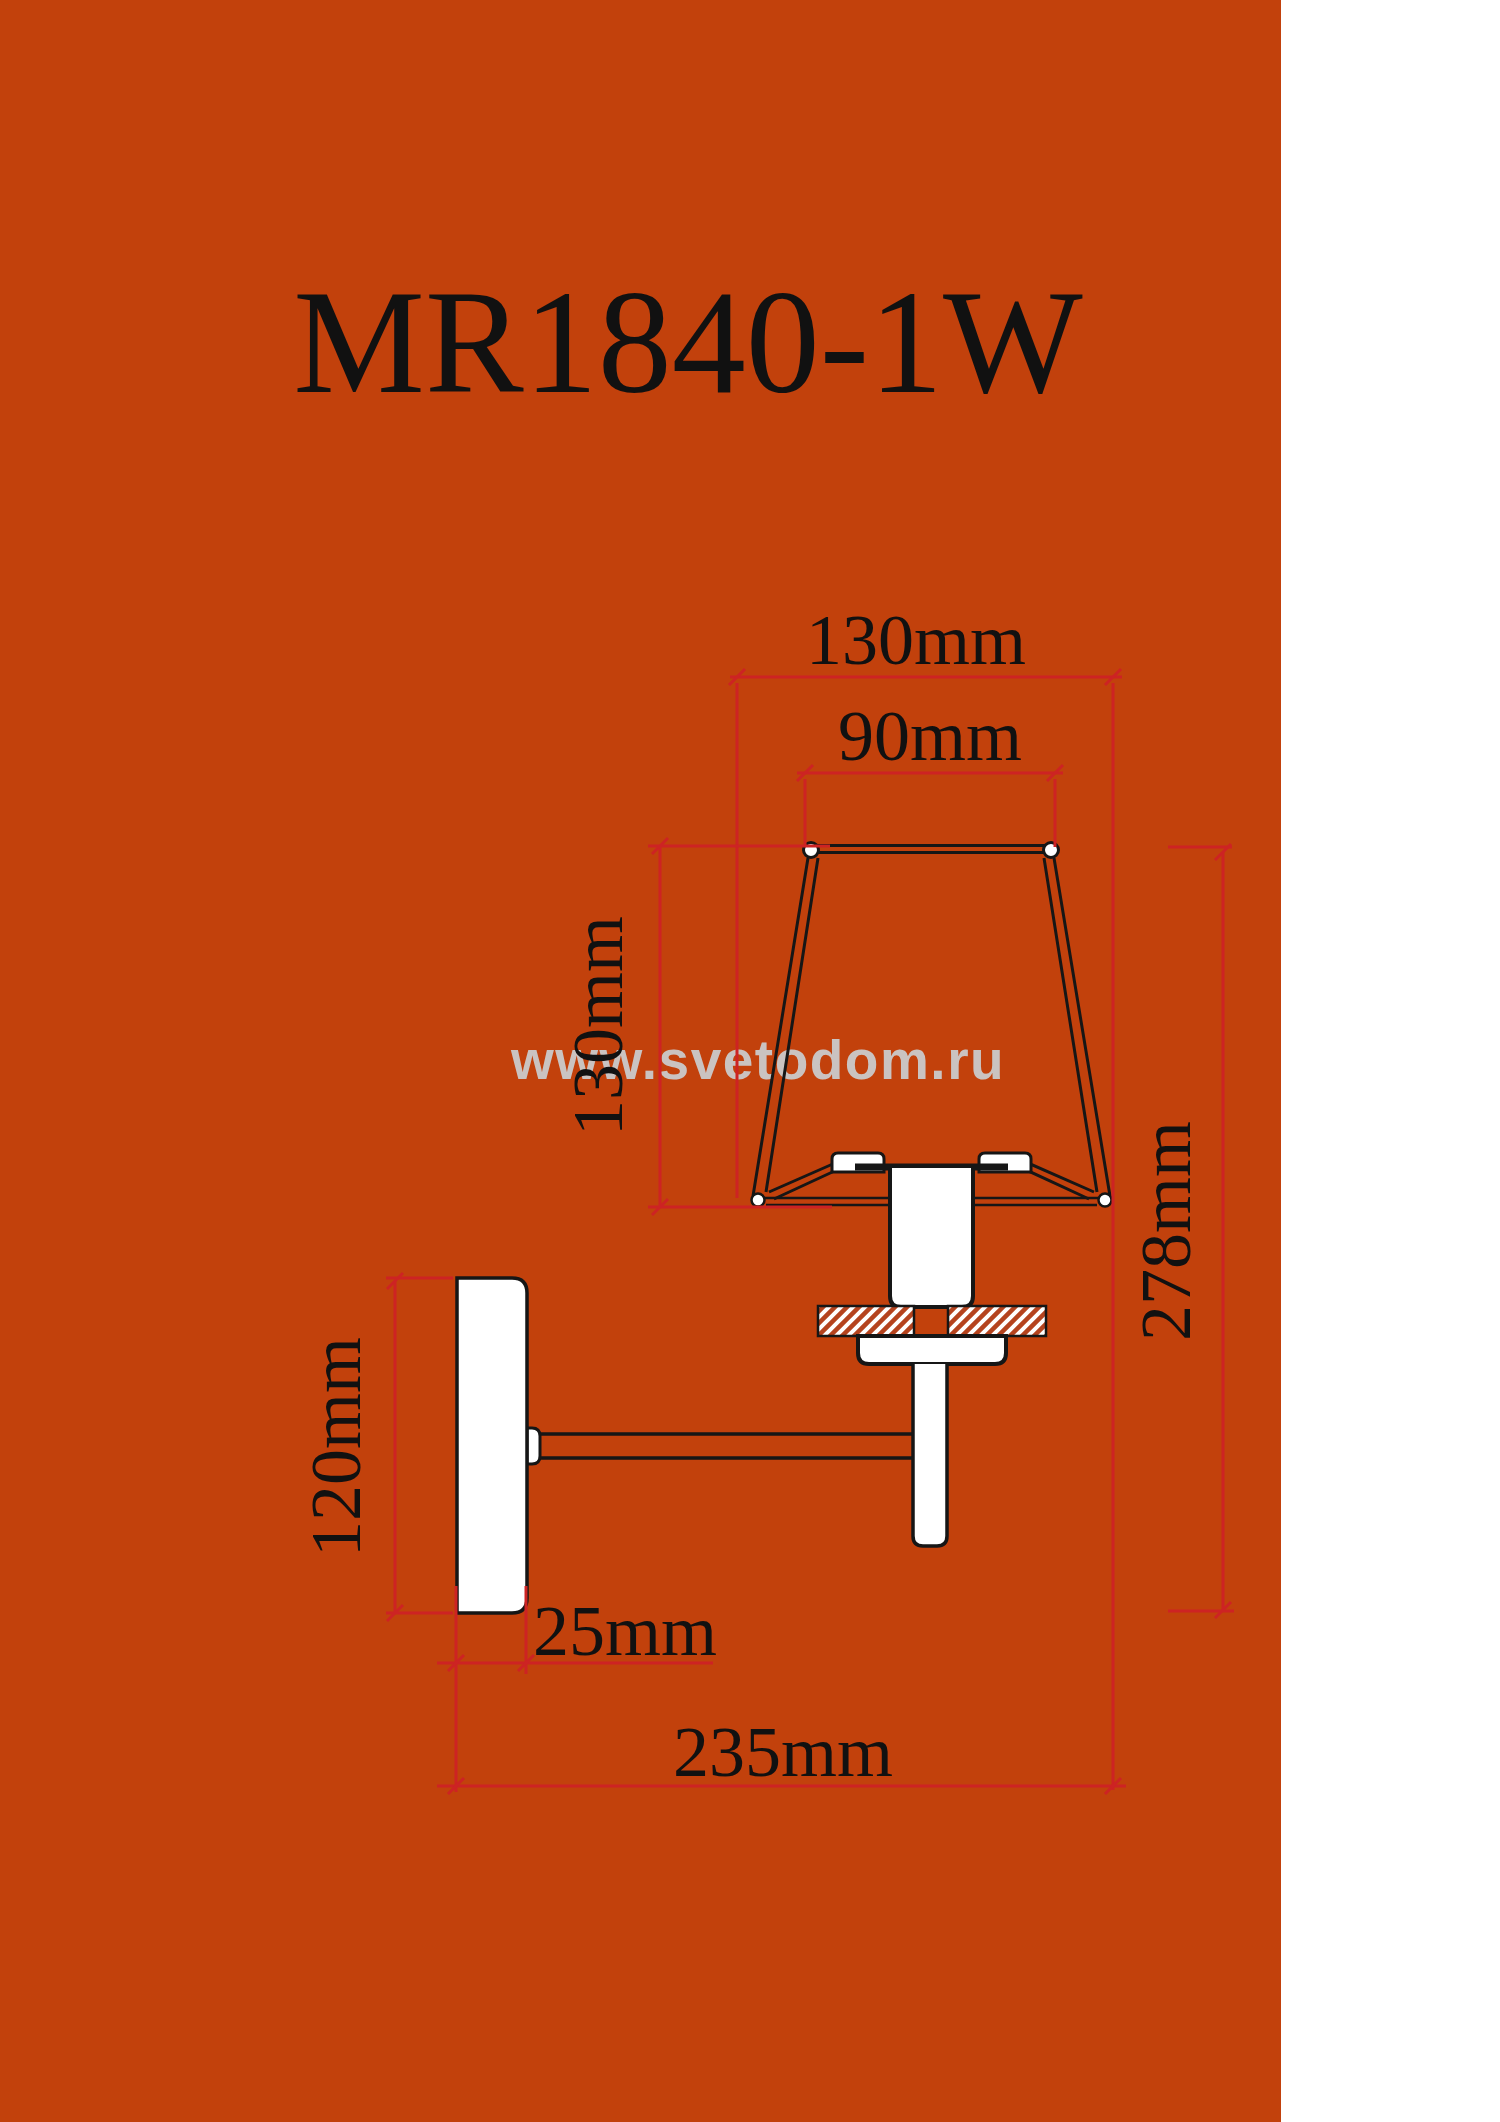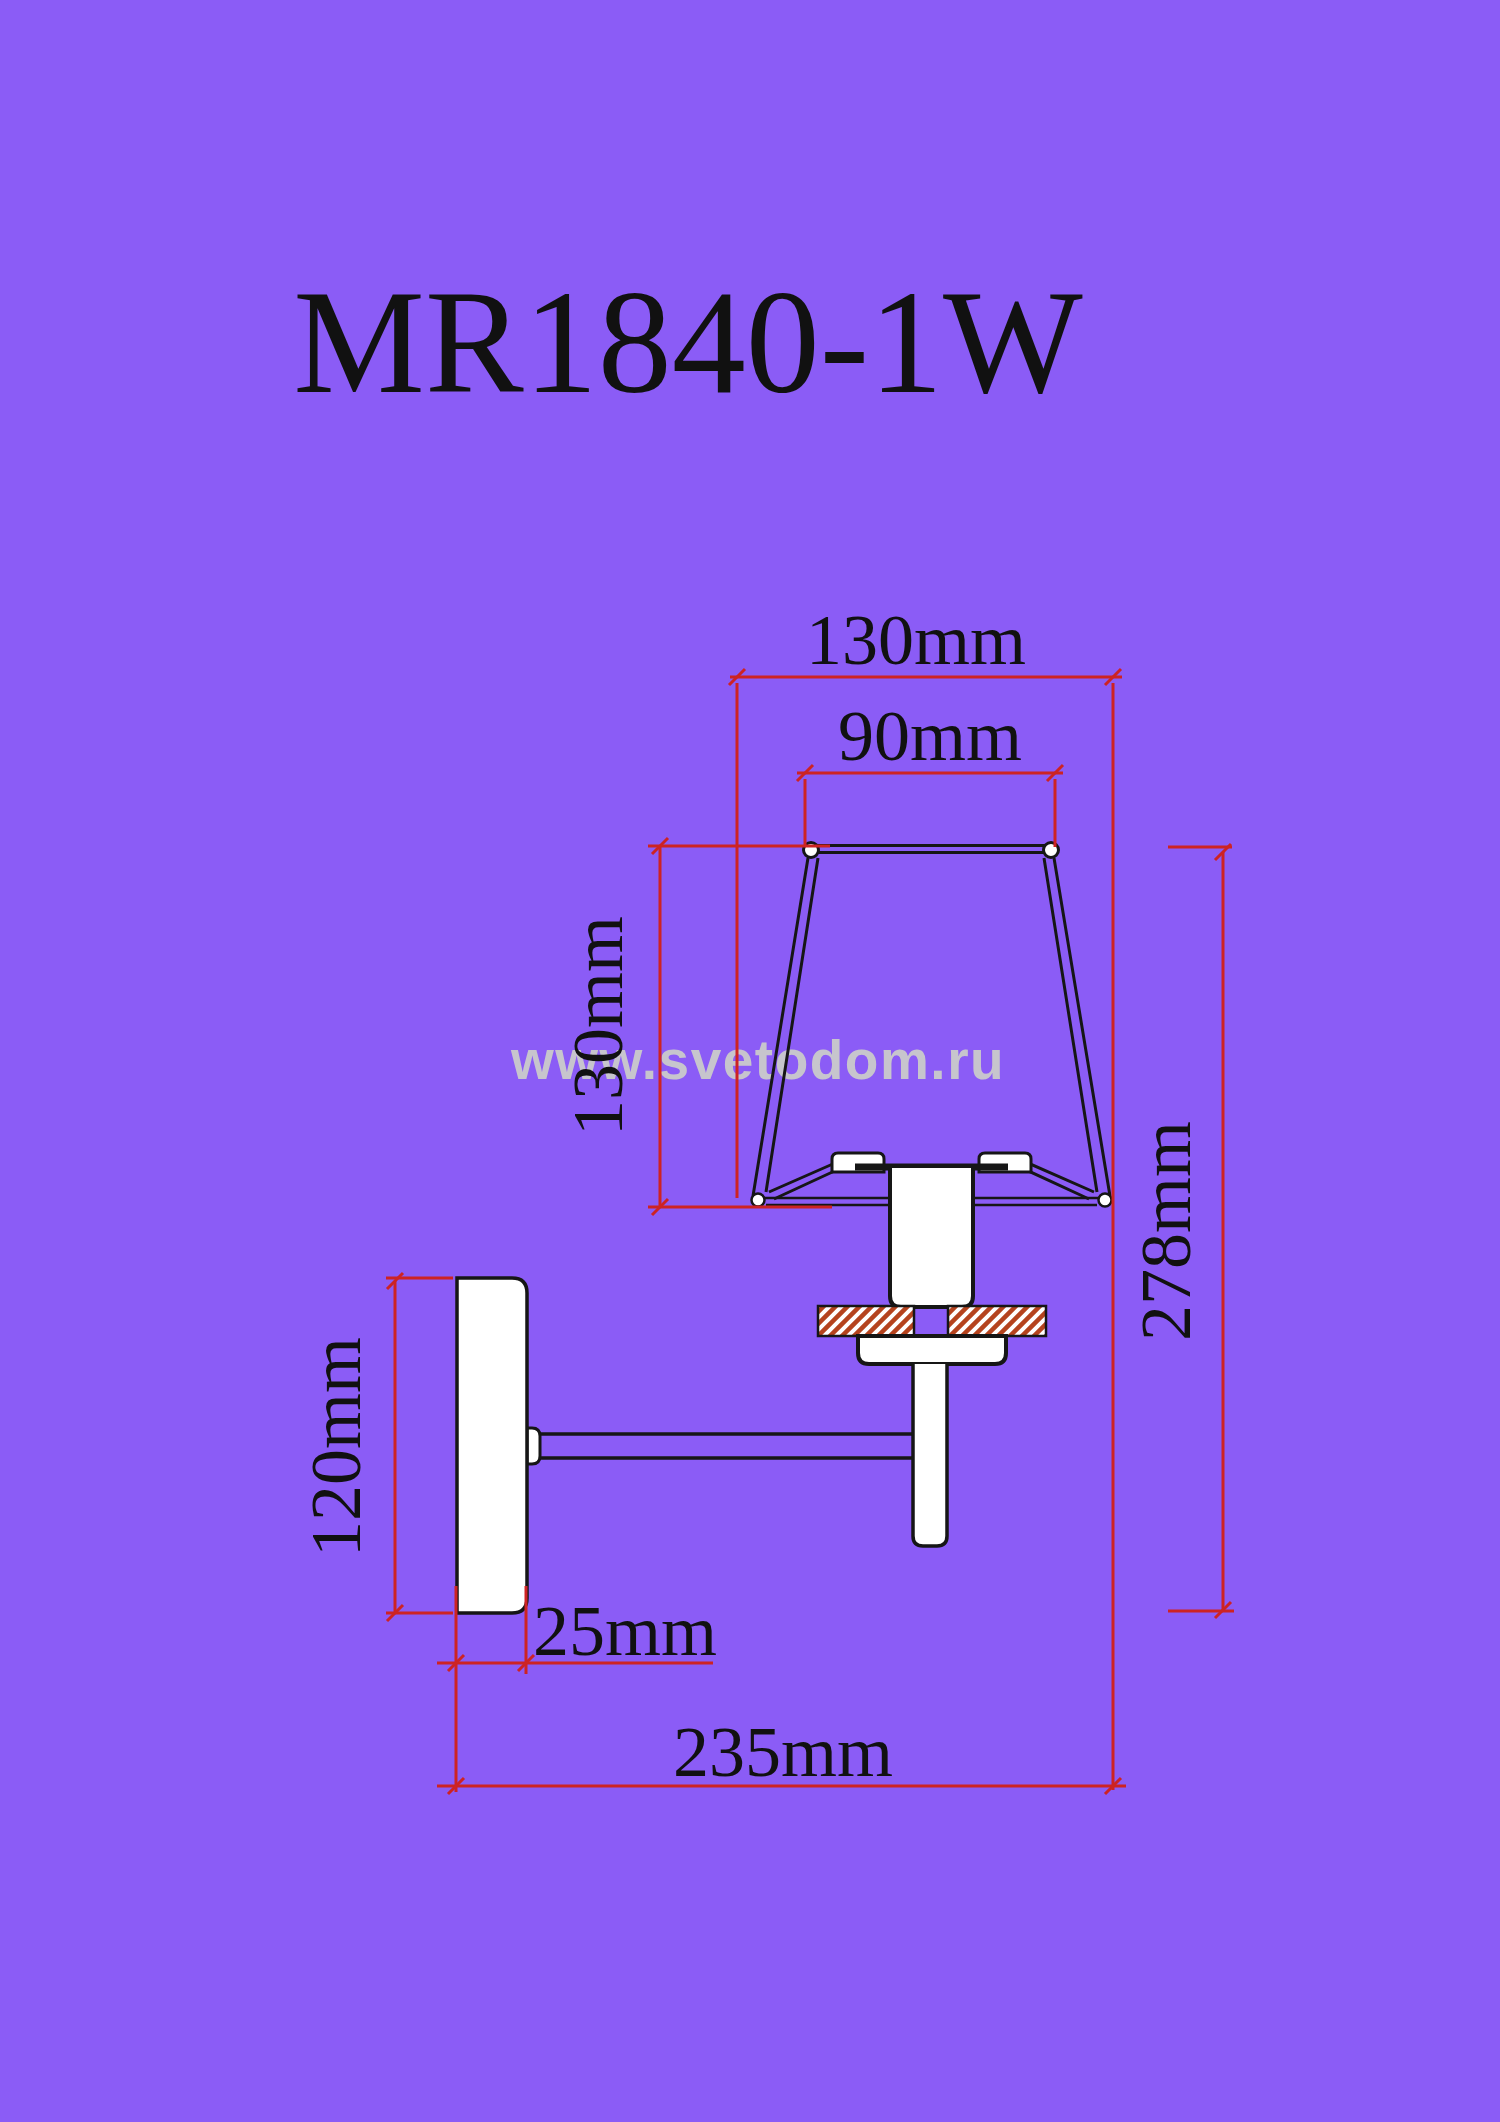--- a/index.html
+++ b/index.html
@@ -1,16 +1,16 @@
 <!DOCTYPE html>
 <html><head>
 <meta charset="utf-8">
 <style>
   html,body{margin:0;padding:0;background:#ffffff;}
-  .page{position:relative;width:1500px;height:2122px;background:#8b5cf6;overflow:hidden;
+  .page{position:relative;width:1281px;height:2122px;background:#c2410c;overflow:hidden;
         font-family:"Liberation Serif",serif;}
   svg{position:absolute;left:0;top:0;}
   .outline{stroke:#161616;fill:none;}
   .whitefill{stroke:#161616;fill:#ffffff;}
   .dim{stroke:#cd2323;fill:none;stroke-width:3;}
   .dimtext{fill:#111111;font-family:"Liberation Serif",serif;font-size:72px;}
   .titletext{fill:#111111;font-family:"Liberation Serif",serif;font-size:148px;}
   .wmtext{fill:#cbcbcb;font-family:"Liberation Sans",sans-serif;font-size:55px;
           font-weight:bold;letter-spacing:1.5px;opacity:.95;}
 </style>

